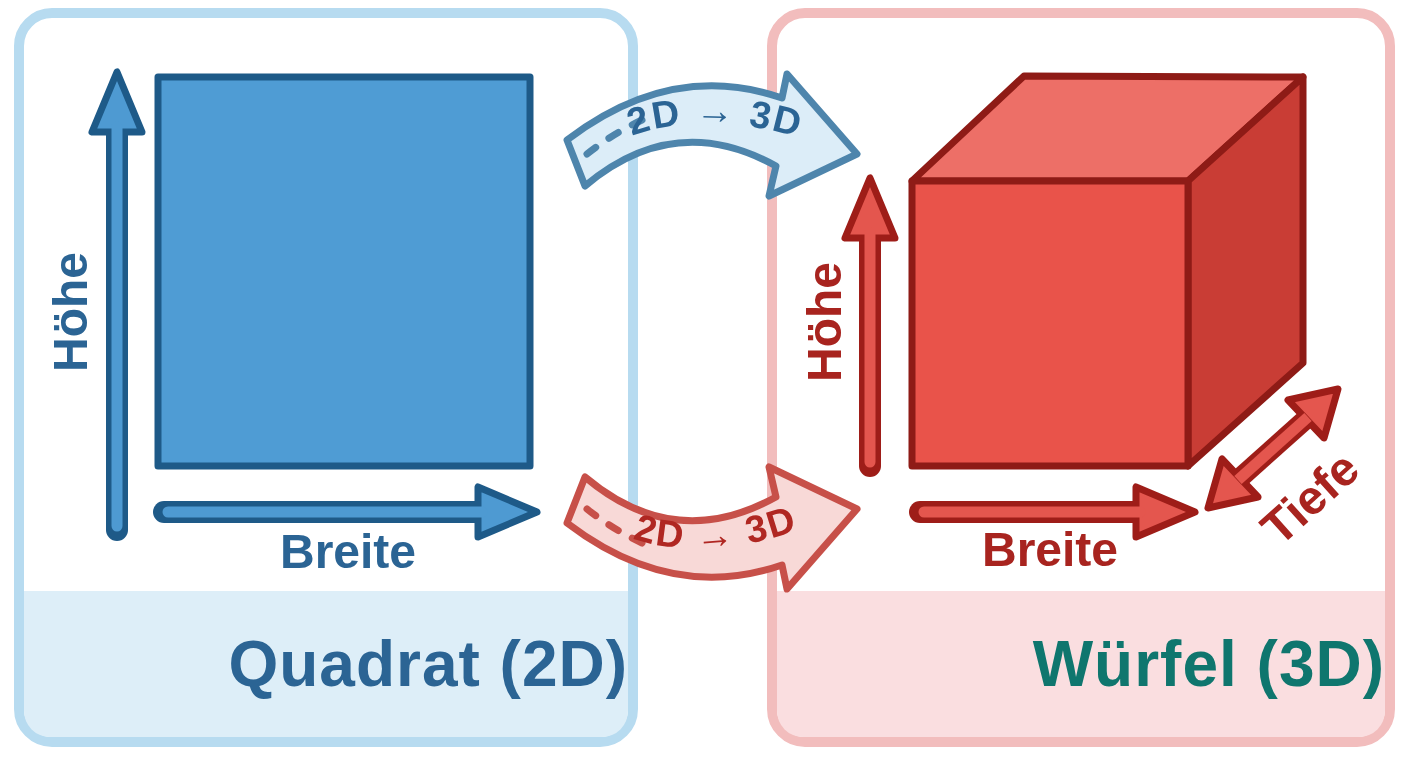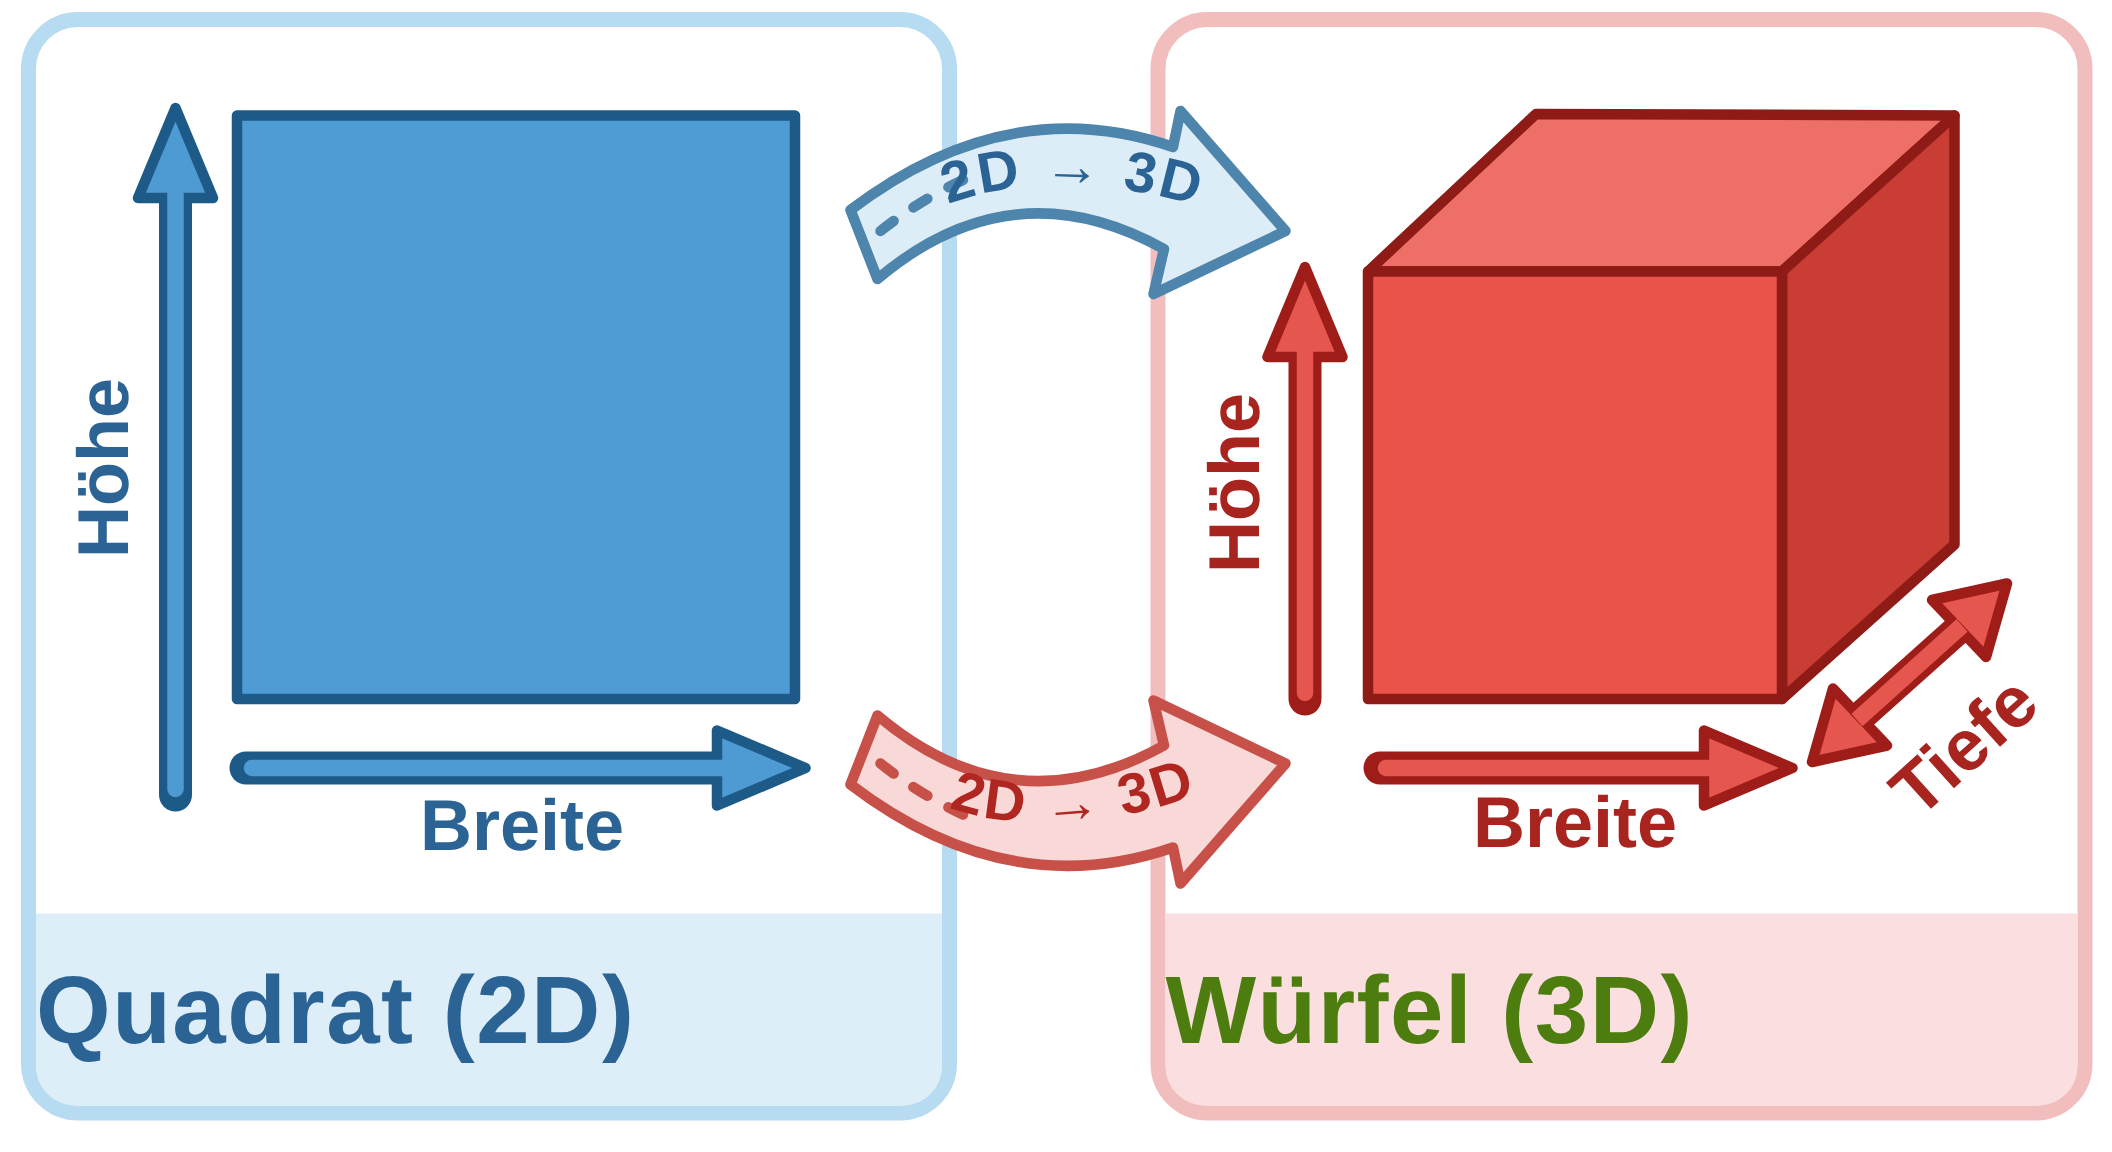--- a/index.html
+++ b/index.html
@@ -4,27 +4,27 @@
 <style>
   html,body{margin:0;padding:0;background:#ffffff;width:1408px;height:768px;overflow:hidden;
     font-family:"Liberation Sans",sans-serif;}
   .canvas{position:relative;width:1408px;height:768px;background:#ffffff;}
 
   
   .panel{position:absolute;top:8px;height:739px;background:#ffffff;border-radius:38px;
     box-sizing:border-box;}
   .panel.blue{left:14px;width:624px;border:10px solid #b7dbf0;}
   .panel.red{left:767px;width:628px;border:10px solid #f2bdbd;}
-  .panel-footer{position:absolute;left:0;right:0;bottom:0;height:128px;
-    border-radius:0 0 26px 26px;display:flex;align-items:center;justify-content:flex-start;}
+  .panel-footer{position:absolute;left:0;right:0;bottom:0;height:146px;
+    border-radius:0 0 26px 26px;display:flex;align-items:center;justify-content:flex-end;padding-left:44px;}
   .panel.blue .panel-footer{background:#ddeef8;}
   .panel.red  .panel-footer{background:#fadee0;}
   .panel-title{font-size:64px;font-weight:bold;letter-spacing:1px;}
   .panel.blue .panel-title{color:#2b6494;}
-  .panel.red  .panel-title{color:#4d7c0f;}
+  .panel.red  .panel-title{color:#0f766e;}
 
   
   svg.overlay{position:absolute;left:0;top:0;z-index:5;pointer-events:none;}
 
   
   .dim-label{position:absolute;z-index:6;font-size:48px;font-weight:bold;white-space:nowrap;}
   .dim-label.blue{color:#2b6494;}
   .dim-label.red{color:#a8241f;}
   .hoehe-left {left:70px;  top:312px;transform:translate(-50%,-50%) rotate(-90deg);}
   .breite-left{left:348px; top:551px;transform:translate(-50%,-50%);}

